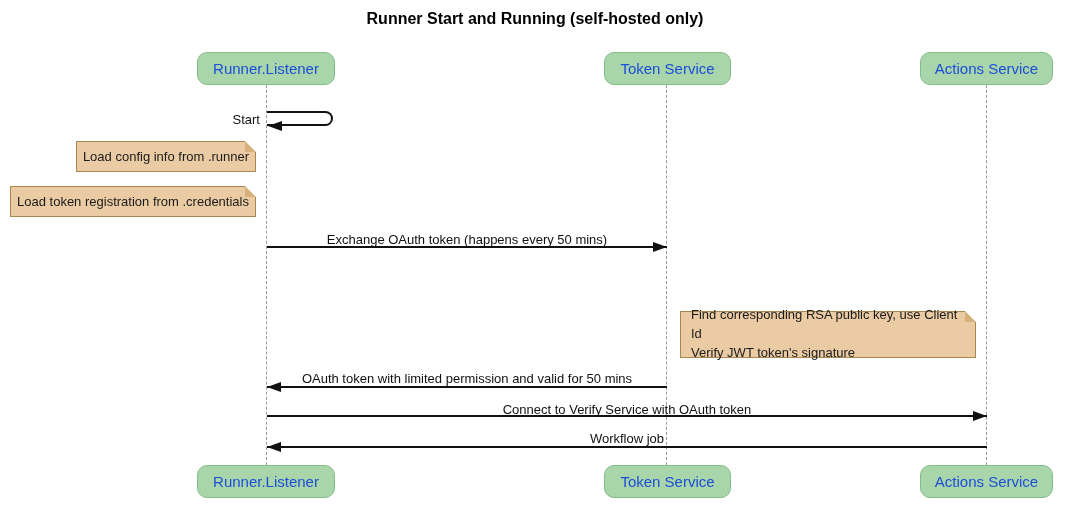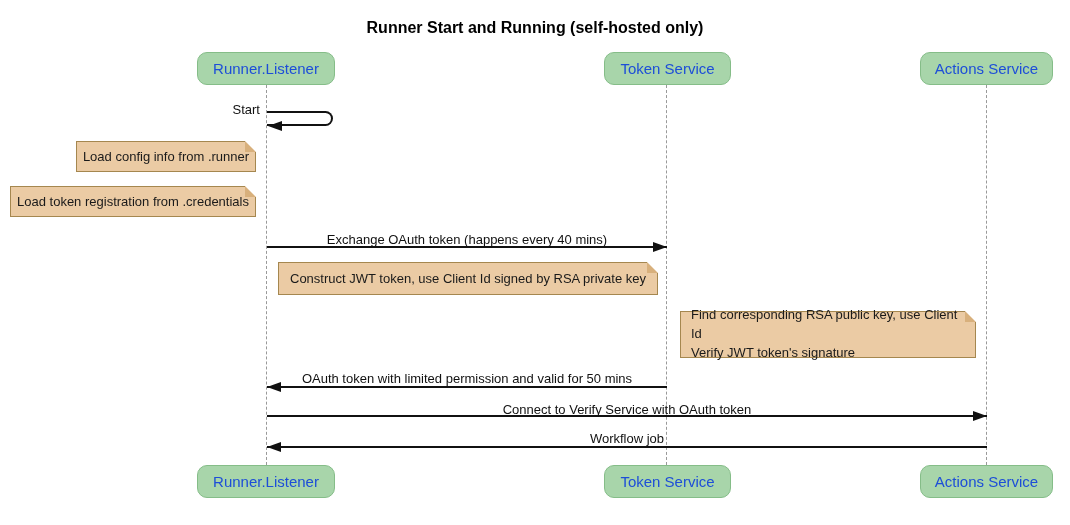--- a/index.html
+++ b/index.html
@@ -6,21 +6,21 @@
   html,body { background:#ffffff; }
   .canvas {
     position:relative;
     width:1070px; height:525px;
     background:#ffffff;
     font-family:"Liberation Sans", sans-serif;
     color:#111;
     overflow:hidden;
   }
   .title {
-    position:absolute; top:19px; left:0; width:1070px;
+    position:absolute; top:10px; left:0; width:1070px;
     text-align:center; font-size:16px; font-weight:bold; color:#000;
   }
   .lifeline {
     position:absolute; top:85px; height:380px; width:0;
     border-left:1px dashed #999999;
   }
   .actor {
     position:absolute; height:33px;
     background:#a8d5aa;
     border:1px solid #85bd88;
@@ -64,21 +64,21 @@
     border-top:5px solid transparent;
     border-bottom:5px solid transparent;
     border-right:14px solid #111;
   }
   .self-loop {
     position:absolute; left:267px; top:111px; width:66px; height:15px;
     border:2px solid #111; border-left:none;
     border-radius:0 10px 10px 0;
   }
   .start-label {
-    position:absolute; left:182px; top:102px; width:78px;
+    position:absolute; left:182px; top:112px; width:78px;
     text-align:right; font-size:13px; color:#111; white-space:nowrap;
   }
 </style>
 </head>
 <body>
 
 <div class="canvas">
 
   <div class="title">Runner Start and Running (self-hosted only)</div>
 
@@ -90,25 +90,24 @@
   <div class="actor" style="left:604px; top:52px; width:127px;">Token Service</div>
   <div class="actor" style="left:920px; top:52px; width:133px;">Actions Service</div>
 
   <div class="start-label">Start</div>
   <div class="self-loop"></div>
   <div class="arrowhead-left" style="left:268px; top:121px;"></div>
 
   <div class="note" style="left:76px; top:141px; width:180px; height:31px;">Load config info from .runner</div>
   <div class="note" style="left:10px; top:186px; width:246px; height:31px;">Load token registration from .credentials</div>
 
-  <div class="msg-label" style="left:267px; top:232px; width:400px;">Exchange OAuth token (happens every 40 mins)</div>
+  <div class="msg-label" style="left:267px; top:232px; width:400px;">Exchange OAuth token (happens every 50 mins)</div>
   <div class="msg-line" style="left:267px; top:246px; width:400px;"></div>
   <div class="arrowhead-right" style="left:653px; top:242px;"></div>
 
-  <div class="note" style="left:278px; top:262px; width:380px; height:33px;">Construct JWT token, use Client Id signed by RSA private key</div>
 
   <div class="note multiline" style="left:680px; top:311px; width:296px; height:47px;">Find corresponding RSA public key, use Client Id
 Verify JWT token's signature</div>
 
   <div class="msg-label" style="left:267px; top:371px; width:400px;">OAuth token with limited permission and valid for 50 mins</div>
   <div class="msg-line" style="left:267px; top:386px; width:400px;"></div>
   <div class="arrowhead-left" style="left:267px; top:382px;"></div>
 
   <div class="msg-label" style="left:267px; top:402px; width:720px;">Connect to Verify Service with OAuth token</div>
   <div class="msg-line" style="left:267px; top:415px; width:720px;"></div>

